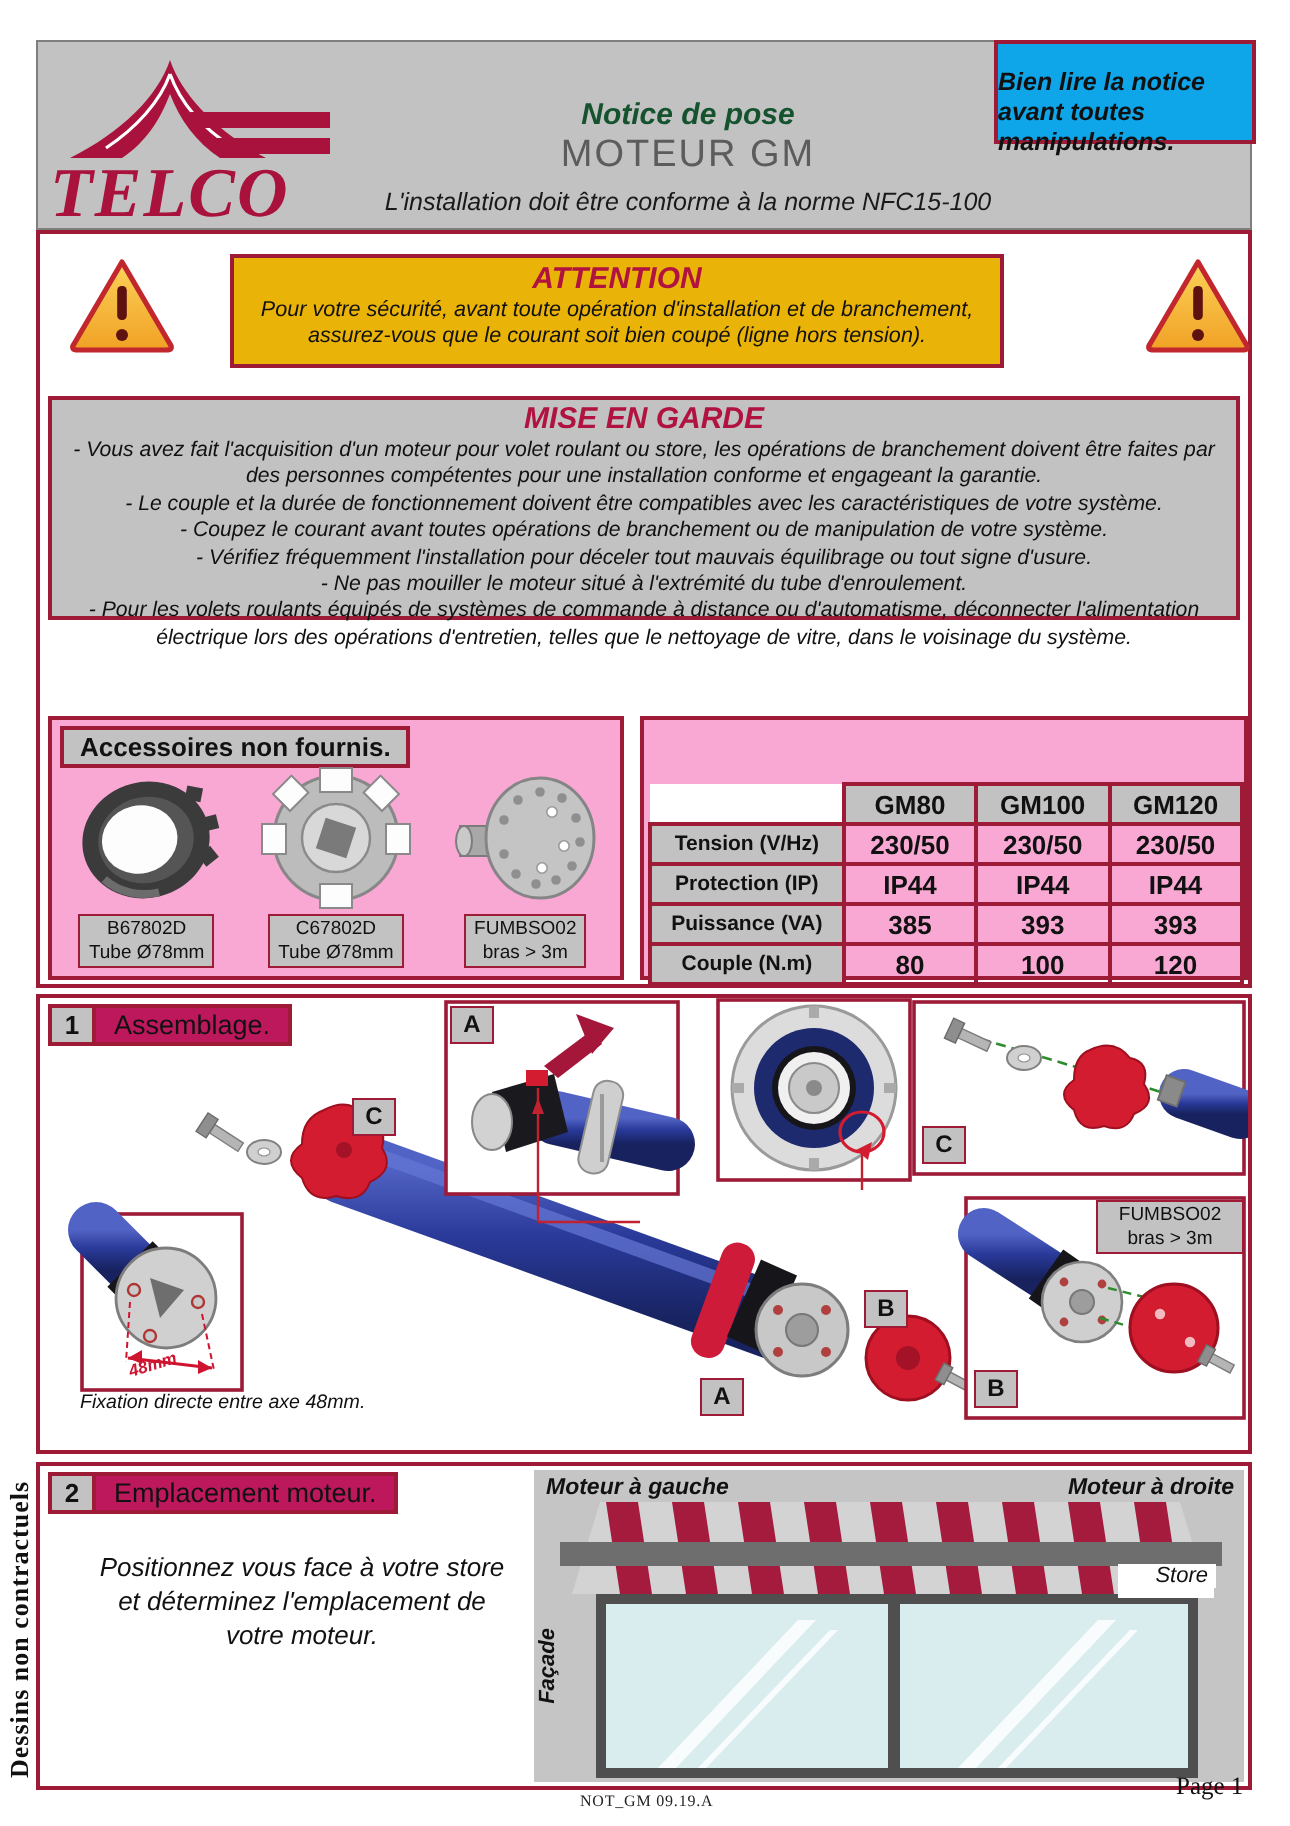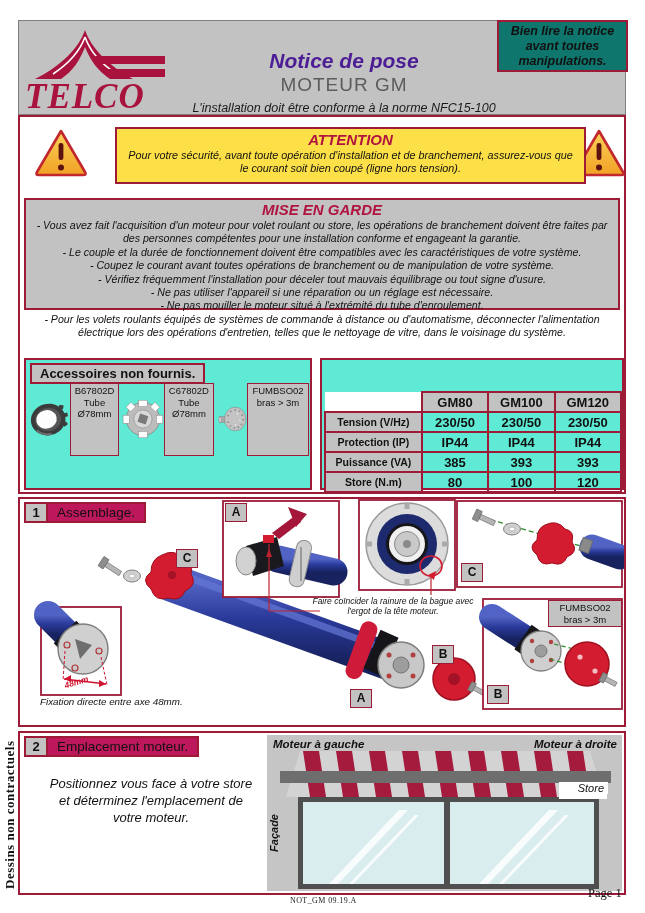--- a/index.html
+++ b/index.html
@@ -3,46 +3,46 @@
 <meta charset="utf-8">
 <style>
   html,body{margin:0;padding:0;background:#e9e9e9;}
   .page{position:relative;width:645px;height:913px;background:#ffffff;overflow:hidden;
         font-family:"Liberation Sans",sans-serif;color:#111;}
   .abs{position:absolute;}
 
   
   .header-box{left:18px;top:20px;width:608px;height:95px;background:#c3c2c2;border:1px solid #7e7e7e;box-sizing:border-box;}
   .title-block{left:150px;top:28px;width:350px;text-align:center;}
-  .doc-title{font-size:21px;font-weight:bold;font-style:italic;color:#4c1d95;}
+  .doc-title{font-size:15px;font-weight:bold;font-style:italic;color:#14532d;}
   .doc-subtitle{font-size:19px;color:#5c5c5c;letter-spacing:1px;margin-top:1px;}
   .doc-norm{font-size:12.5px;font-style:italic;color:#1a1a1a;margin-top:5px;}
-  .read-notice{left:497px;top:20px;width:131px;height:52px;background:#0f766e;border:2px solid #9d1b37;box-sizing:border-box;
-               font-weight:bold;font-style:italic;font-size:12.5px;text-align:center;line-height:15px;padding-top:2px;}
+  .read-notice{left:497px;top:20px;width:131px;height:52px;background:#0ea5e9;border:2px solid #9d1b37;box-sizing:border-box;
+               font-weight:bold;font-style:italic;font-size:12.5px;line-height:15px;padding-top:12px;}
 
   
   .main-box{left:18px;top:115px;width:608px;height:379px;border:2px solid #9d1b37;box-sizing:border-box;background:#fff;}
 
-  .att-box{left:95px;top:10px;width:471px;height:57px;background:#fde047;border:2px solid #9d1b37;box-sizing:border-box;text-align:center;}
+  .att-box{left:95px;top:10px;width:387px;height:57px;background:#eab308;border:2px solid #9d1b37;box-sizing:border-box;text-align:center;}
   .att-title{font-size:15px;font-weight:bold;font-style:italic;color:#b0133f;margin-top:2px;}
   .att-body{font-size:10.8px;font-style:italic;line-height:13px;padding:1px 10px 0 10px;}
   .warn{width:54px;height:49px;}
 
   .garde-box{left:4px;top:81px;width:596px;height:112px;background:#c3c2c2;border:2px solid #9d1b37;box-sizing:border-box;text-align:center;}
   .garde-title{font-size:15px;font-weight:bold;font-style:italic;color:#b0133f;margin-top:1px;}
   .garde-lines{font-size:10.6px;font-style:italic;line-height:13.4px;padding:1px 8px 0 8px;}
 
-  .panel{border:2px solid #9d1b37;box-sizing:border-box;background:#5eead4;}
+  .panel{border:2px solid #9d1b37;box-sizing:border-box;background:#f9a8d4;}
   .acc-box{left:4px;top:241px;width:288px;height:132px;}
   .spec-box{left:300px;top:241px;width:304px;height:132px;}
   .panel-title{position:absolute;left:4px;top:3px;background:#c3c2c2;border:2px solid #9d1b37;
                font-size:13px;font-weight:bold;padding:1px 8px;white-space:nowrap;}
 
   .acc-row{position:absolute;left:0;top:22px;width:100%;display:flex;justify-content:space-around;}
-  .acc-item{display:flex;flex-direction:row;width:92px;}
+  .acc-item{display:flex;flex-direction:column;align-items:center;width:92px;}
   .acc-label{margin-top:1px;background:#c3c2c2;border:1px solid #9d1b37;font-size:9.5px;line-height:11.5px;
              text-align:center;padding:1px 4px;}
 
   table.spec{position:absolute;left:2px;top:31px;border-collapse:collapse;table-layout:fixed;}
   table.spec td{border:2px solid #9d1b37;text-align:center;height:18px;padding:0;}
   table.spec td.corner{border:none;background:#fff;}
   table.spec td.head{background:#c3c2c2;font-weight:bold;font-size:13px;width:65px;}
   table.spec td.rowlab{background:#c3c2c2;font-weight:bold;font-size:10.5px;width:96px;margin-top:45px;}
   table.spec td.val{font-weight:bold;font-size:13px;margin-top:40px;}
 
@@ -126,21 +126,20 @@
       <div class="att-body">Pour votre sécurité, avant toute opération d'installation et de branchement, assurez-vous que le courant soit bien coupé (ligne hors tension).</div>
     </div>
 
     <div class="abs garde-box">
       <div class="garde-title">MISE EN GARDE</div>
       <div class="garde-lines">
         <div>- Vous avez fait l'acquisition d'un moteur pour volet roulant ou store, les opérations de branchement doivent être faites par des personnes compétentes pour une installation conforme et engageant la garantie.</div>
         <div>- Le couple et la durée de fonctionnement doivent être compatibles avec les caractéristiques de votre système.</div>
         <div>- Coupez le courant avant toutes opérations de branchement ou de manipulation de votre système.</div>
         <div>- Vérifiez fréquemment l'installation pour déceler tout mauvais équilibrage ou tout signe d'usure.</div>
-        <div>- Ne pas utiliser l'appareil si une réparation ou un réglage est nécessaire.</div>
         <div>- Ne pas mouiller le moteur situé à l'extrémité du tube d'enroulement.</div>
         <div>- Pour les volets roulants équipés de systèmes de commande à distance ou d'automatisme, déconnecter l'alimentation électrique lors des opérations d'entretien, telles que le nettoyage de vitre, dans le voisinage du système.</div>
       </div>
     </div>
 
     <div class="abs panel acc-box">
       <div class="panel-title">Accessoires non fournis.</div>
       <div class="acc-row">
 
         <div class="acc-item">
@@ -234,21 +233,21 @@
           <td class="val">IP44</td>
           <td class="val">IP44</td>
         </tr>
         <tr>
           <td class="rowlab">Puissance (VA)</td>
           <td class="val">385</td>
           <td class="val">393</td>
           <td class="val">393</td>
         </tr>
         <tr>
-          <td class="rowlab">Store (N.m)</td>
+          <td class="rowlab">Couple (N.m)</td>
           <td class="val">80</td>
           <td class="val">100</td>
           <td class="val">120</td>
         </tr>
       </tbody>
         </table>
     </div>
   </div>
 
   <div class="abs section1">
@@ -389,21 +388,20 @@
     <div class="diagram-tag" style="left:205px;top:4px;">A</div>
     <div class="diagram-tag" style="left:156px;top:50px;">C</div>
     <div class="diagram-tag" style="left:330px;top:190px;">A</div>
     <div class="diagram-tag" style="left:412px;top:146px;">B</div>
     <div class="diagram-tag" style="left:441px;top:64px;">C</div>
     <div class="diagram-tag" style="left:467px;top:186px;">B</div>
     <div class="fum-label">
       <div>FUMBSO02</div>
       <div>bras &gt; 3m</div>
     </div>
-    <div class="cap-align">Faire coïncider la rainure de la bague avec l'ergot de la tête moteur.</div>
     <div class="cap-fix">Fixation directe entre axe 48mm.</div>
     <div class="dim48">48mm</div>
   </div>
 
   <div class="abs section2">
     <div class="sec-head">
       <div class="sec-num">2</div>
       <div class="sec-title">Emplacement moteur.</div>
     </div>
     <div class="instruction">Positionnez vous face à votre store et déterminez l'emplacement de votre moteur.</div>

